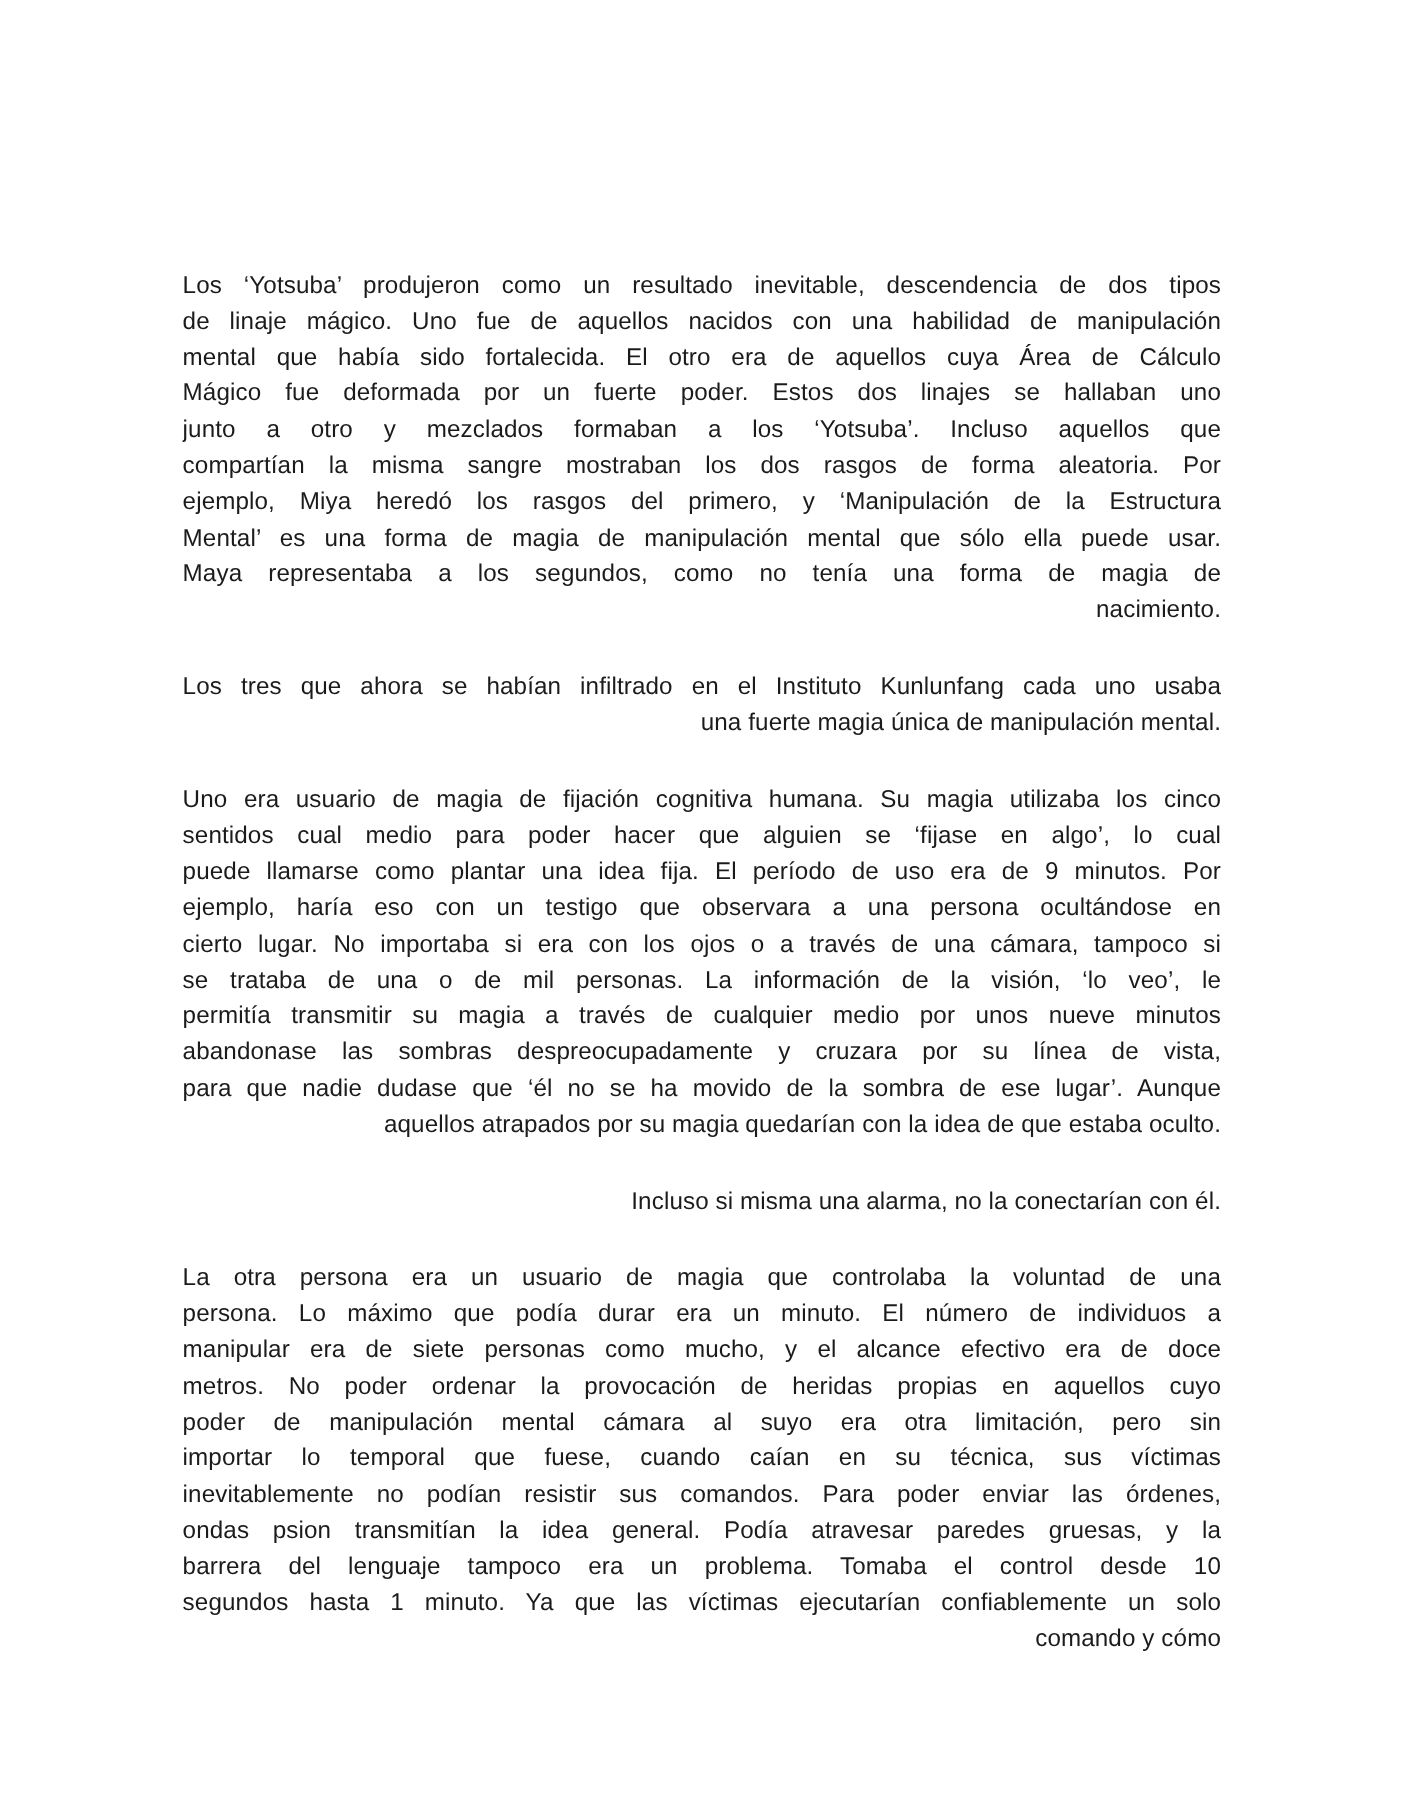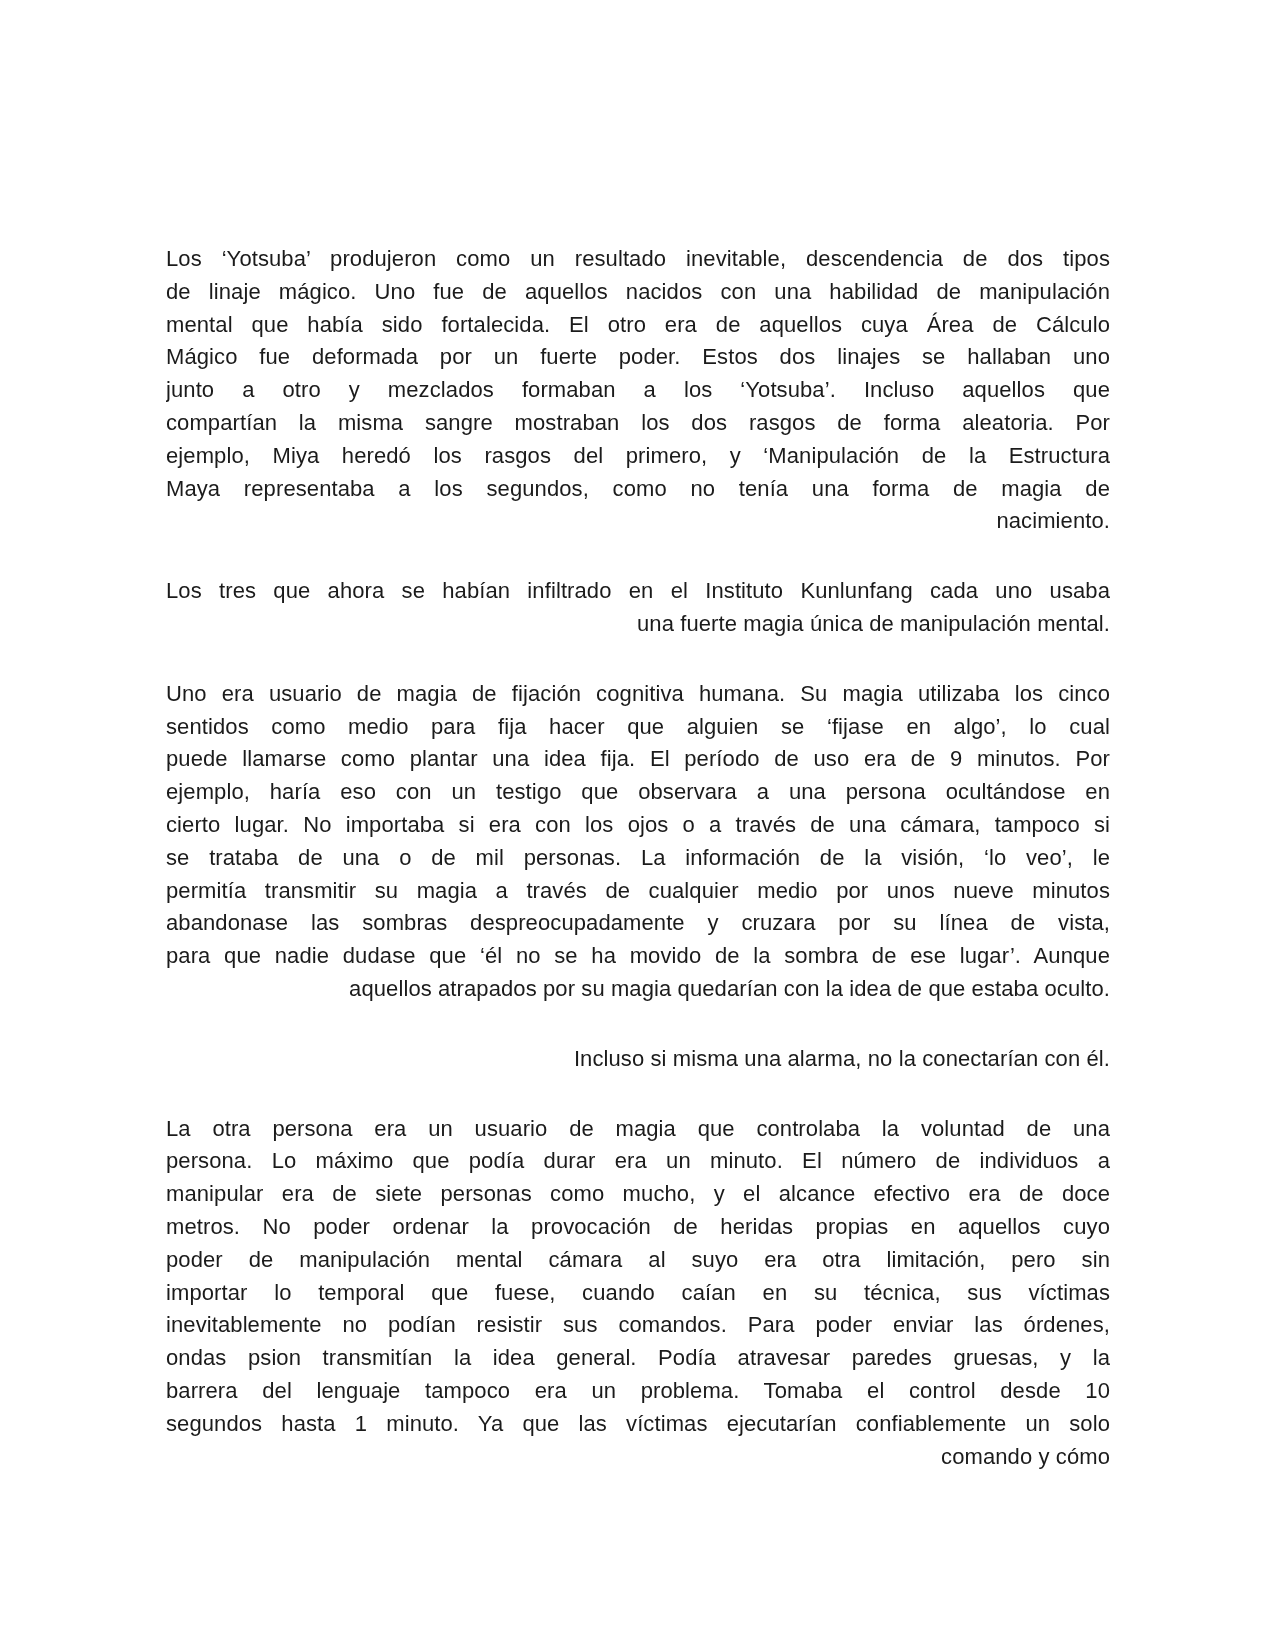--- a/index.html
+++ b/index.html
@@ -54,30 +54,31 @@
 <div class="page">
   <div class="text-block">
       <div class="paragraph">
         <div class="line justify">Los ‘Yotsuba’ produjeron como un resultado inevitable, descendencia de dos tipos</div>
         <div class="line justify">de linaje mágico. Uno fue de aquellos nacidos con una habilidad de manipulación</div>
         <div class="line justify">mental que había sido fortalecida. El otro era de aquellos cuya Área de Cálculo</div>
         <div class="line justify">Mágico fue deformada por un fuerte poder. Estos dos linajes se hallaban uno</div>
         <div class="line justify">junto a otro y mezclados formaban a los ‘Yotsuba’. Incluso aquellos que</div>
         <div class="line justify">compartían la misma sangre mostraban los dos rasgos de forma aleatoria. Por</div>
         <div class="line justify">ejemplo, Miya heredó los rasgos del primero, y ‘Manipulación de la Estructura</div>
+        <div class="line justify">Mental’ es una forma de magia de manipulación mental que sólo ella puede usar.</div>
         <div class="line justify">Maya representaba a los segundos, como no tenía una forma de magia de</div>
         <div class="line">nacimiento.</div>
       </div>
       <div class="paragraph">
         <div class="line justify">Los tres que ahora se habían infiltrado en el Instituto Kunlunfang cada uno usaba</div>
         <div class="line">una fuerte magia única de manipulación mental.</div>
       </div>
       <div class="paragraph">
         <div class="line justify">Uno era usuario de magia de fijación cognitiva humana. Su magia utilizaba los cinco</div>
-        <div class="line justify">sentidos como medio para fija hacer que alguien se ‘fijase en algo’, lo cual</div>
+        <div class="line justify">sentidos cual medio para poder hacer que alguien se ‘fijase en algo’, lo cual</div>
         <div class="line justify">puede llamarse como plantar una idea fija. El período de uso era de 9 minutos. Por</div>
         <div class="line justify">ejemplo, haría eso con un testigo que observara a una persona ocultándose en</div>
         <div class="line justify">cierto lugar. No importaba si era con los ojos o a través de una cámara, tampoco si</div>
         <div class="line justify">se trataba de una o de mil personas. La información de la visión, ‘lo veo’, le</div>
         <div class="line justify">permitía transmitir su magia a través de cualquier medio por unos nueve minutos</div>
         <div class="line justify">abandonase las sombras despreocupadamente y cruzara por su línea de vista,</div>
         <div class="line justify">para que nadie dudase que ‘él no se ha movido de la sombra de ese lugar’. Aunque</div>
         <div class="line">aquellos atrapados por su magia quedarían con la idea de que estaba oculto.</div>
       </div>
       <div class="paragraph">

